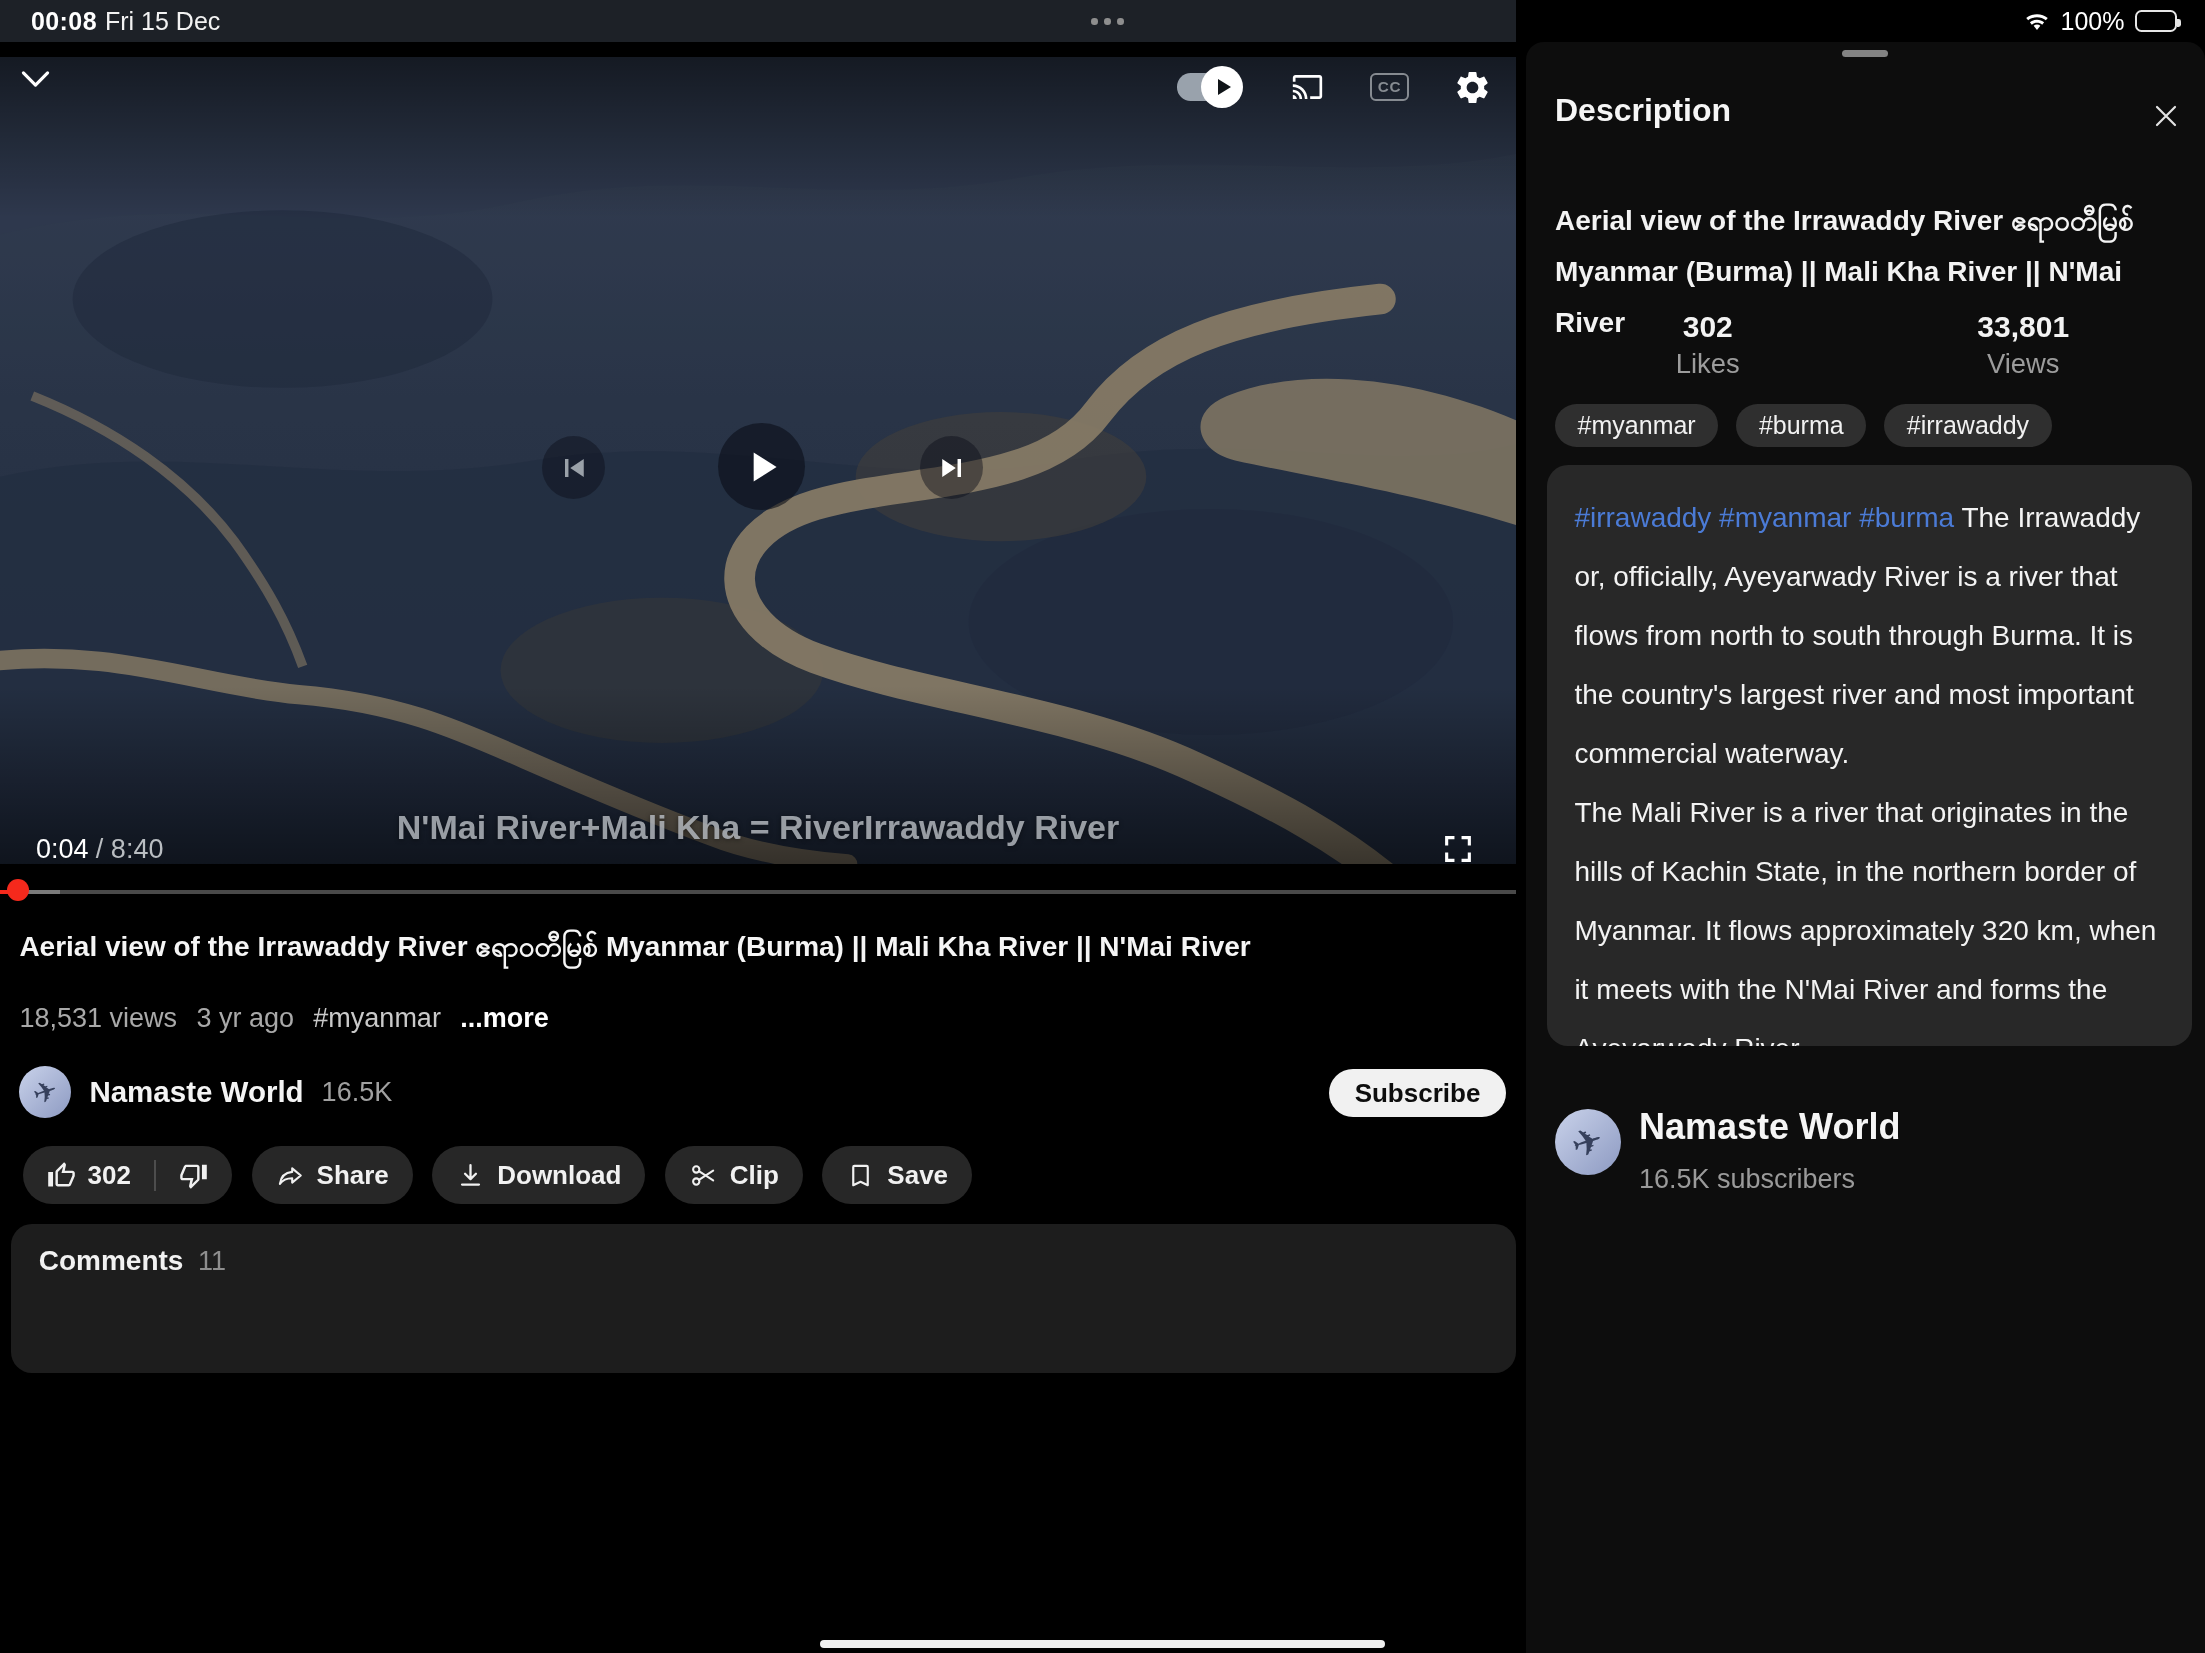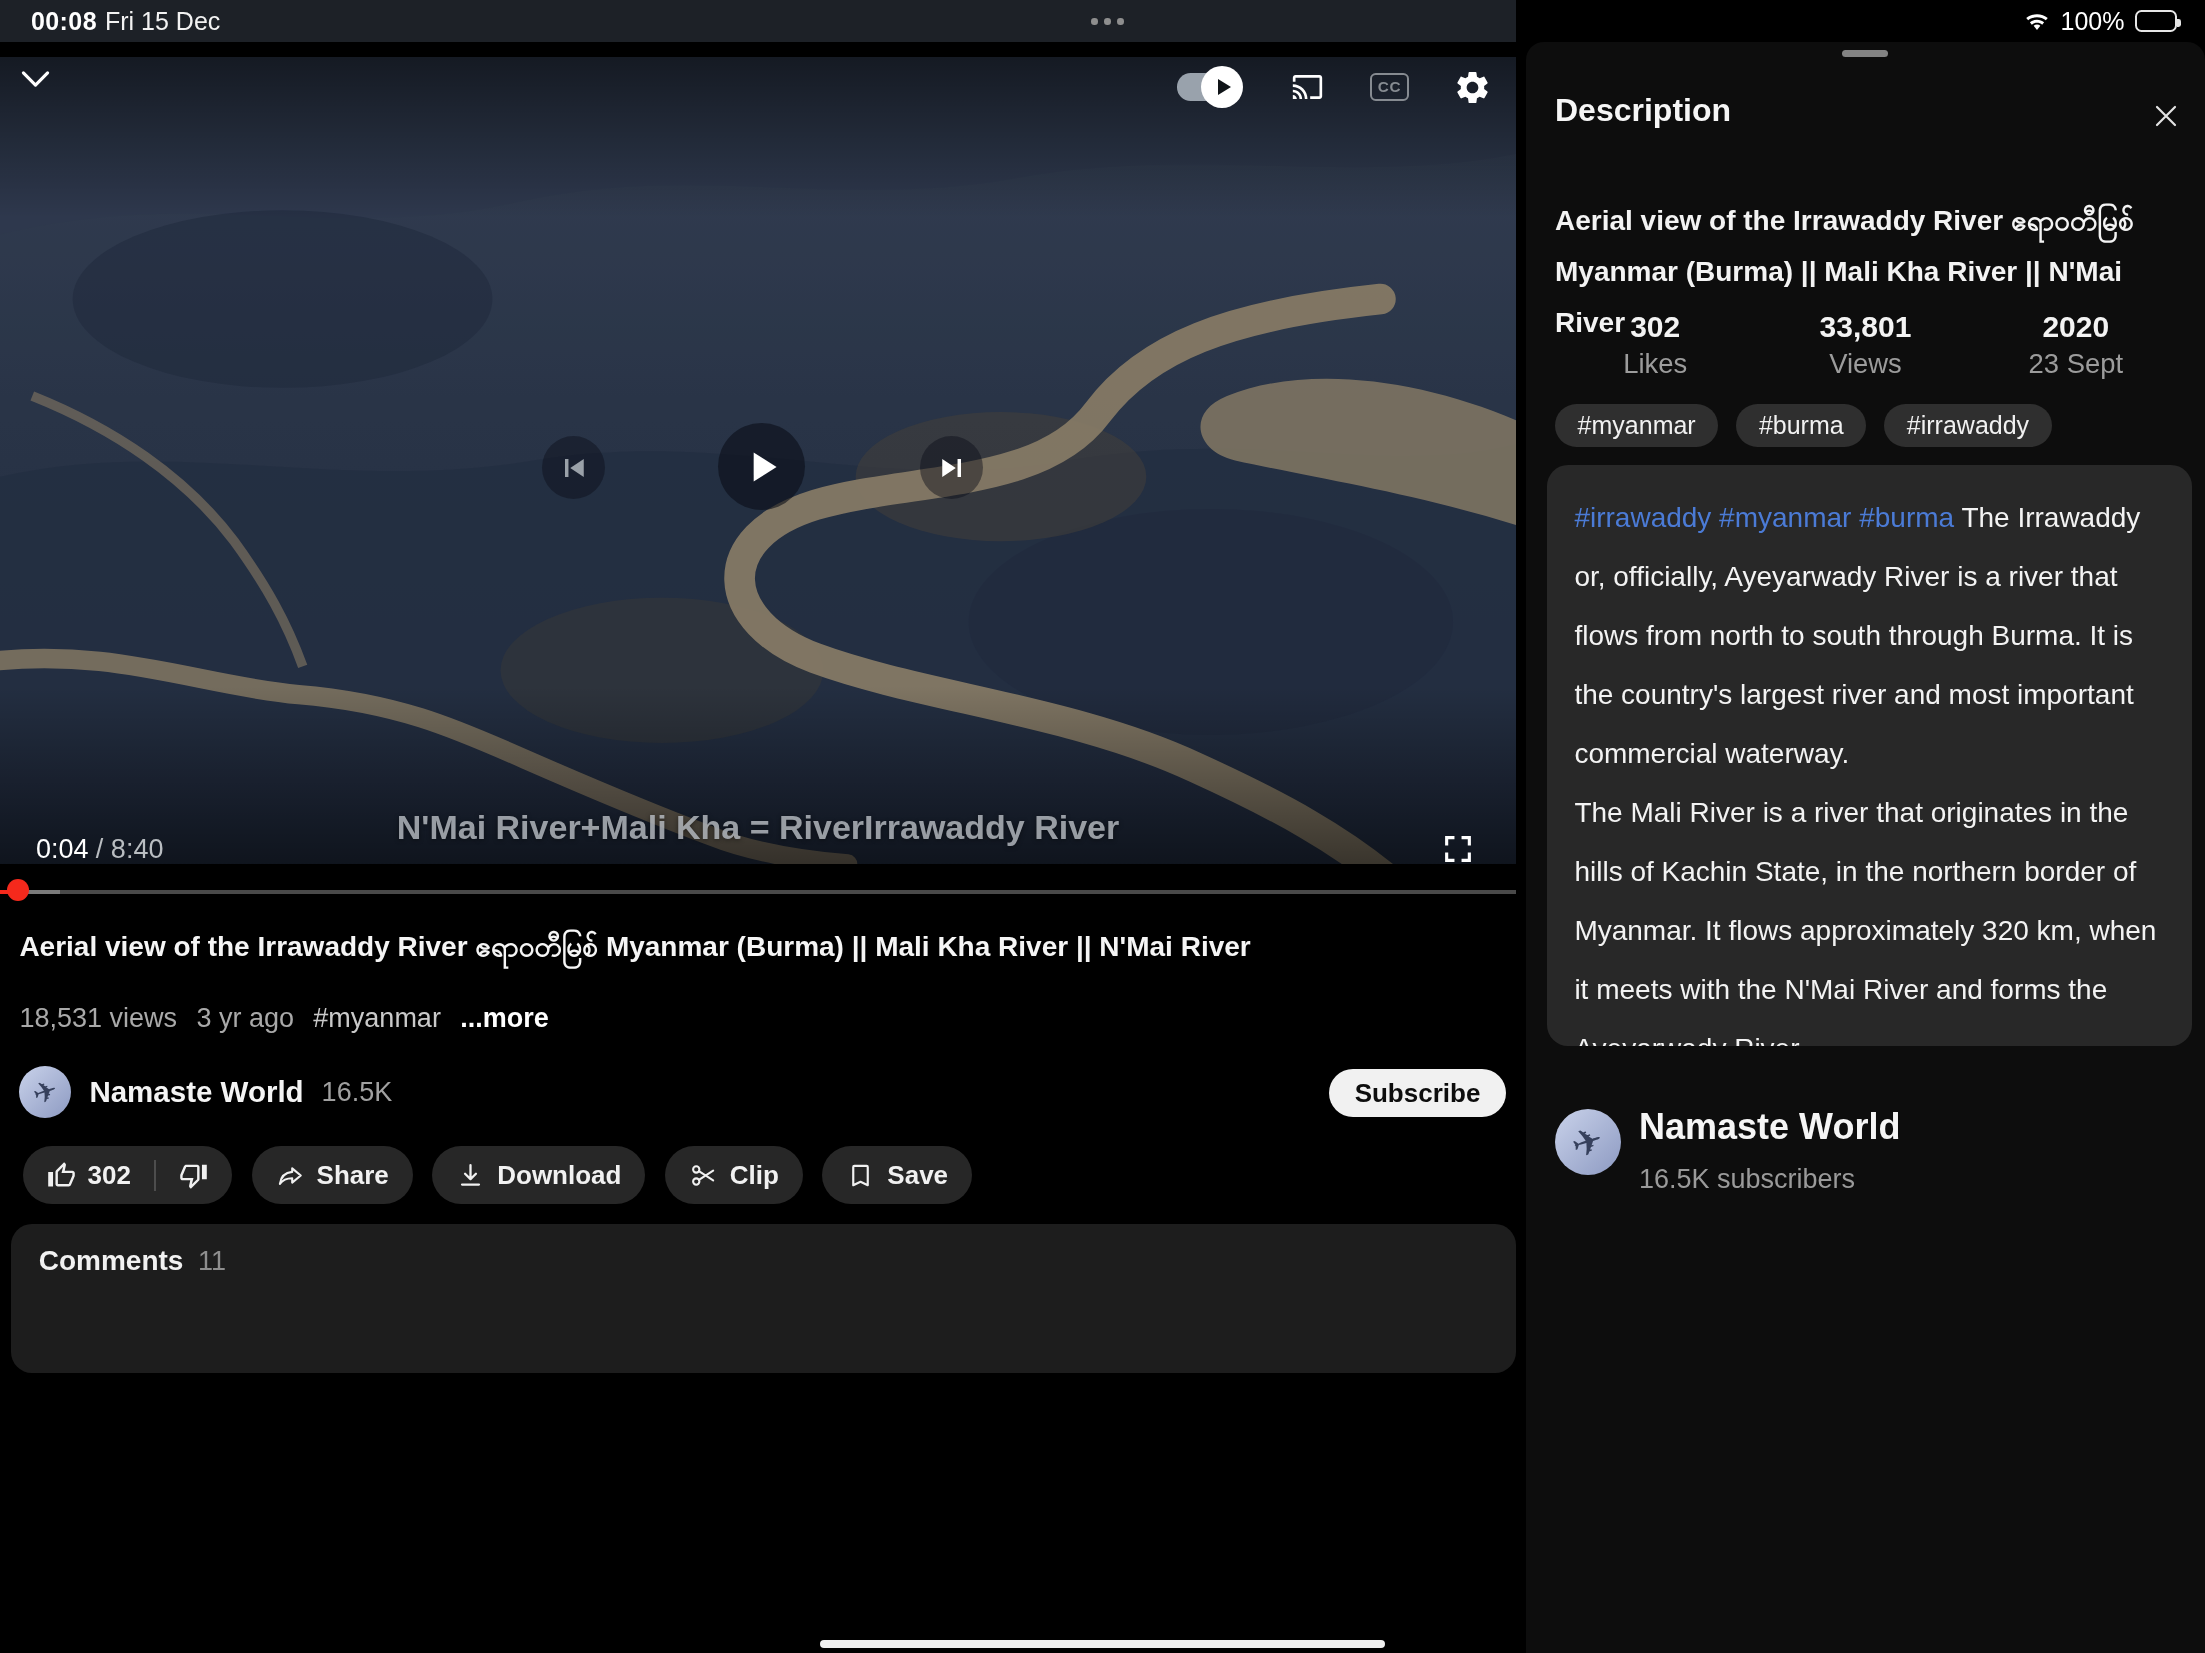--- a/index.html
+++ b/index.html
@@ -270,24 +270,20 @@
 
     <div class="stats">
       <div class="stat">
         <div class="v">302</div>
         <div class="l">Likes</div>
       </div>
       <div class="stat">
         <div class="v">33,801</div>
         <div class="l">Views</div>
       </div>
-      <div class="stat">
-        <div class="v">2020</div>
-        <div class="l">23 Sept</div>
-      </div>
     </div>
 
     <div class="tags">
       <div class="tagpill">#myanmar</div>
       <div class="tagpill">#burma</div>
       <div class="tagpill">#irrawaddy</div>
     </div>
 
     <div class="descbox">
       <span class="links">#irrawaddy #myanmar #burma </span><span class="body">The Irrawaddy or, officially, Ayeyarwady River is a river that flows from north to south through Burma. It is the country's largest river and most important commercial waterway.

